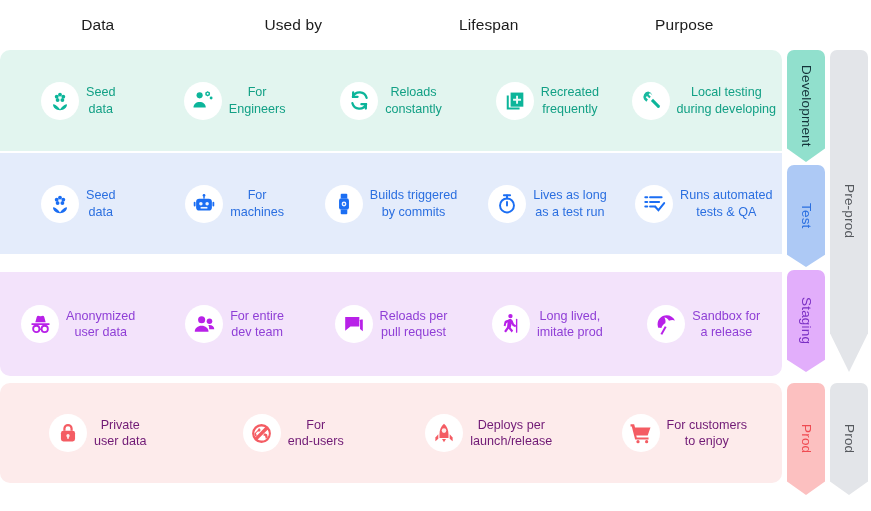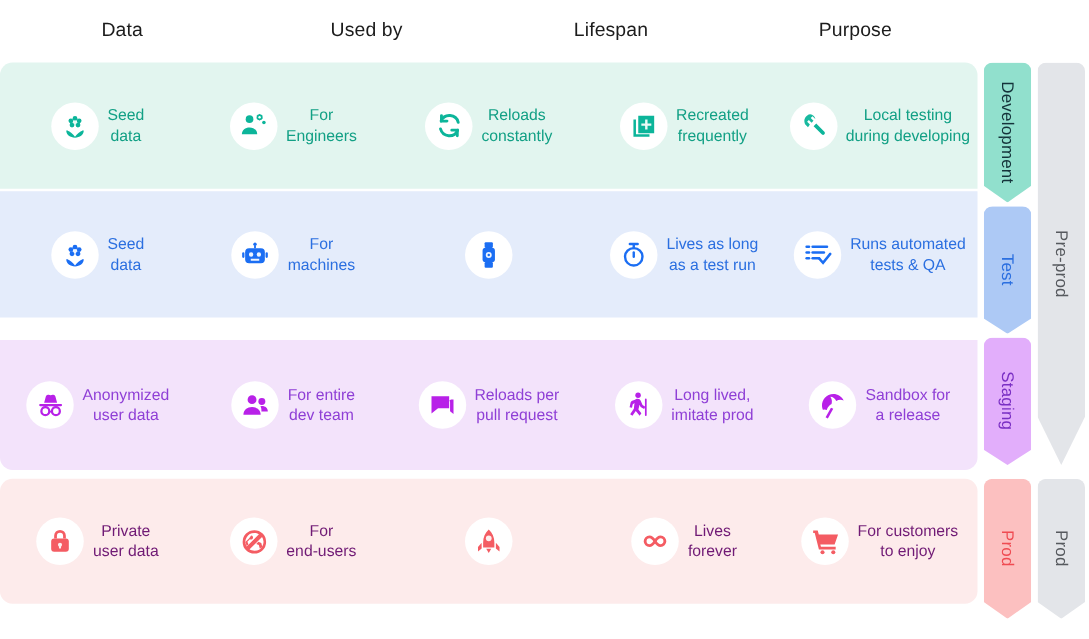--- a/index.html
+++ b/index.html
@@ -263,20 +263,22 @@
       <div class="cell">
         <span class="puck">
           <svg width="22" height="22" viewBox="0 0 24 24" fill="#1b6ef3">
             <rect x="8.4" y="0.8" width="7.2" height="5" rx="1"></rect>
             <rect x="8.4" y="18.2" width="7.2" height="5" rx="1"></rect>
             <rect x="6.6" y="5.6" width="10.8" height="12.8" rx="2.6"></rect>
             <circle cx="12" cy="12" r="2.6" fill="#eef4fe"></circle>
             <circle cx="12" cy="12" r="1.1" fill="#1b6ef3"></circle>
           </svg>
         </span>
+        <span class="cell-label">Builds triggered
+by commits</span>
       </div>
 
       <div class="cell">
         <span class="puck">
           <svg width="22" height="22" viewBox="0 0 24 24" fill="none" stroke="#1b6ef3" stroke-width="2.1" stroke-linecap="round">
             <circle cx="12" cy="13.6" r="7.6"></circle>
             <path d="M12 9.8v3.8"></path>
             <path d="M8.6 2.4h6.8"></path>
             <path d="M12 2.6v3.3"></path>
           </svg>
@@ -394,32 +396,24 @@
       <div class="cell">
         <span class="puck">
           <svg width="22" height="22" viewBox="0 0 24 24" fill="#f45c63">
             <path d="M12 1.8c3.2 2.8 4.9 6.8 4.9 11.2v4.4H7.1v-4.4c0-4.4 1.7-8.4 4.9-11.2z"></path>
             <circle cx="12" cy="9.4" r="2.5" fill="#fdeeee"></circle>
             <path d="M5.8 13.4L2.6 17v4l3.2-2.6z"></path>
             <path d="M18.2 13.4l3.2 3.6v4l-3.2-2.6z"></path>
             <path d="M9.8 18.6h4.4l-2.2 3.6z"></path>
           </svg>
         </span>
-      </div>
-
-      <div class="cell">
-        <span class="puck">
-          <svg width="24" height="24" viewBox="0 0 24 24" fill="none" stroke="#f45c63" stroke-width="2.3" stroke-linecap="round">
-            <path d="M12 12c-1.5-2.3-2.7-3.5-4.4-3.5a3.5 3.5 0 0 0 0 7c1.7 0 2.9-1.2 4.4-3.5z"></path>
-            <path d="M12 12c1.5 2.3 2.7 3.5 4.4 3.5a3.5 3.5 0 0 0 0-7c-1.7 0-2.9 1.2-4.4 3.5z"></path>
-          </svg>
-        </span>
-        <span class="cell-label">Lives
-forever</span>
-      </div>
+        <span class="cell-label">Deploys per
+launch/release</span>
+      </div>
+
 
       <div class="cell">
         <span class="puck">
           <svg width="23" height="23" viewBox="0 0 24 24" fill="#f45c63">
             <path d="M1.6 2.4h3.8l.9 3.4h16.1l-2.9 8.4H7.6l.5 1.9h12.3v2.2H6.4L2.9 4.6H1.6z"></path>
             <circle cx="9.4" cy="20.6" r="1.7"></circle>
             <circle cx="18.4" cy="20.6" r="1.7"></circle>
           </svg>
         </span>
         <span class="cell-label">For customers

